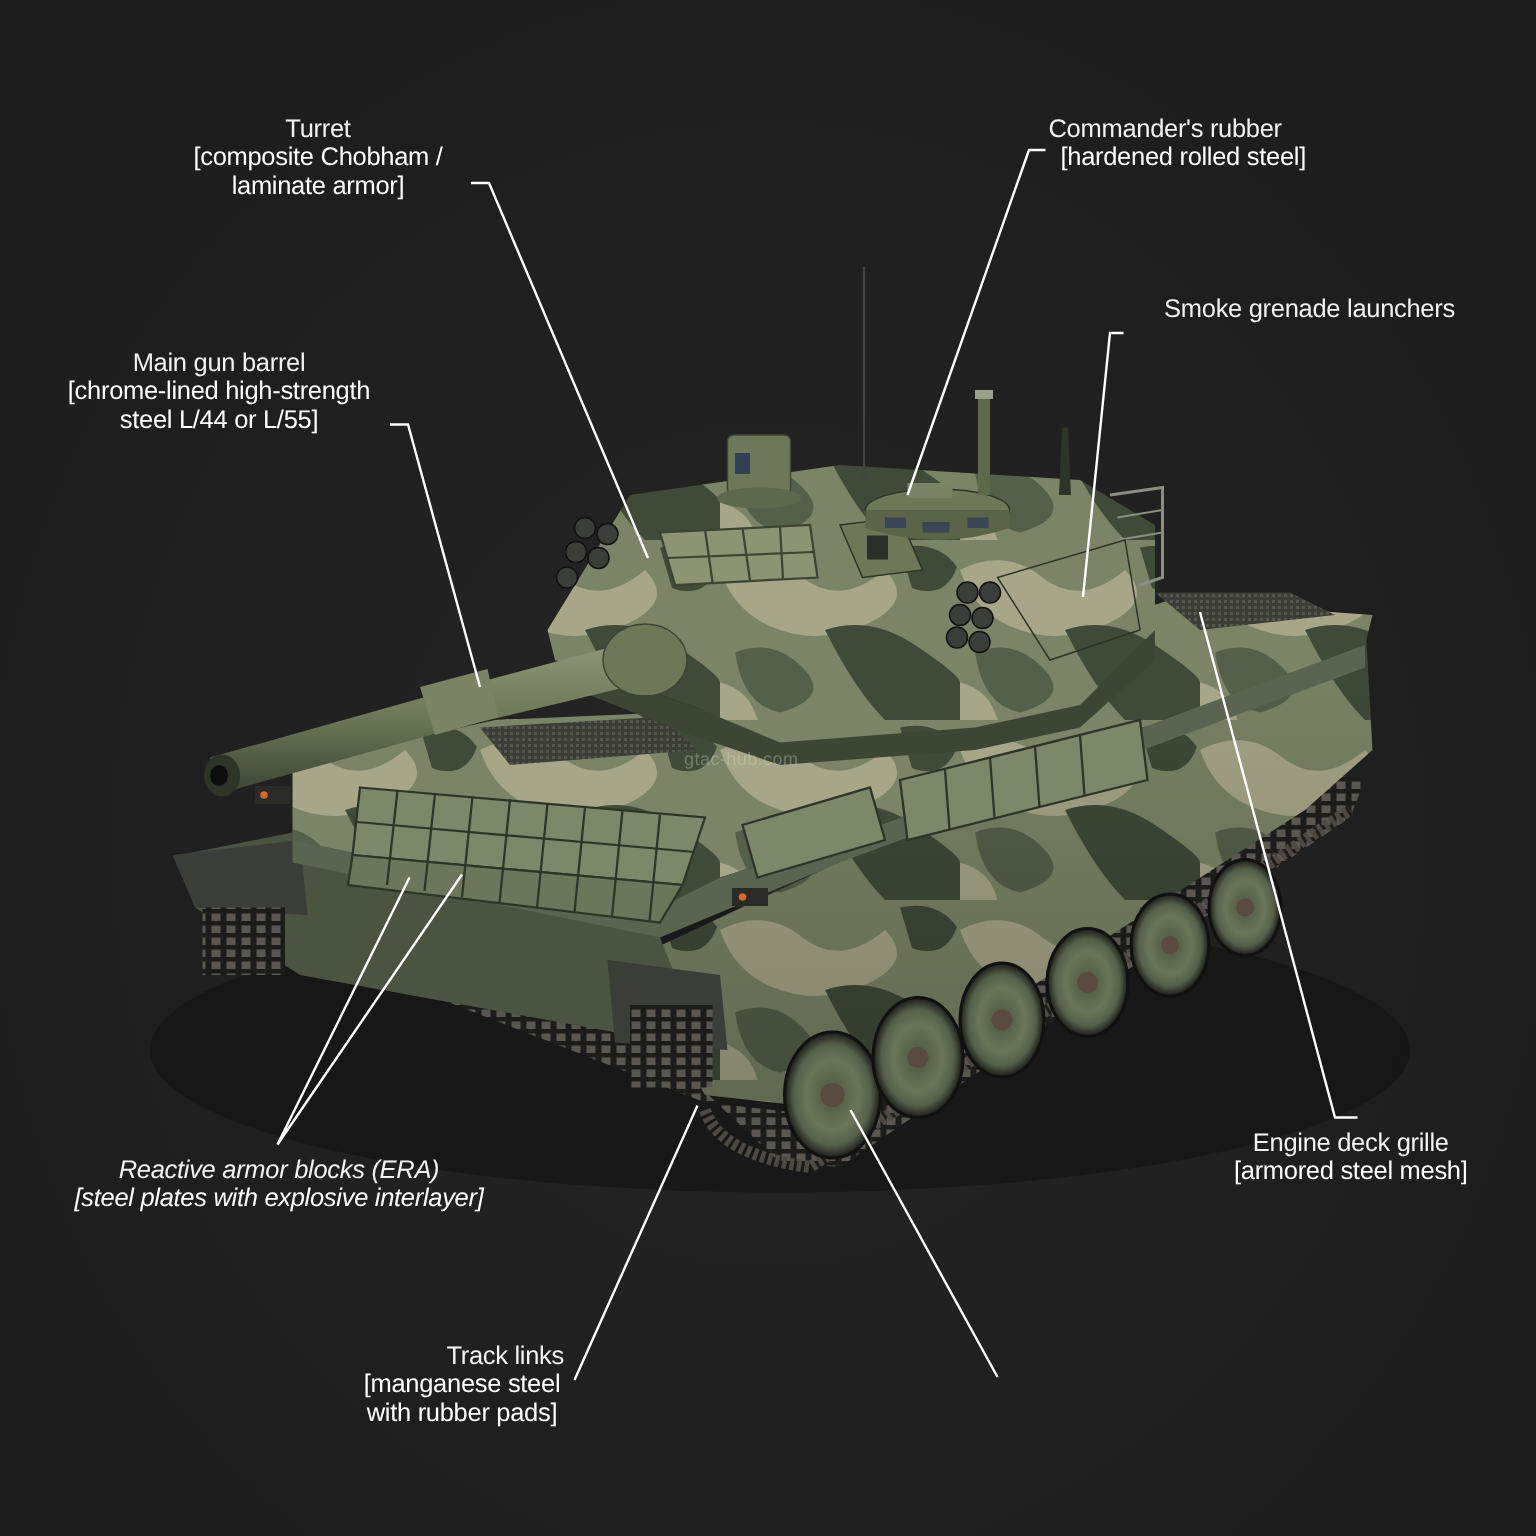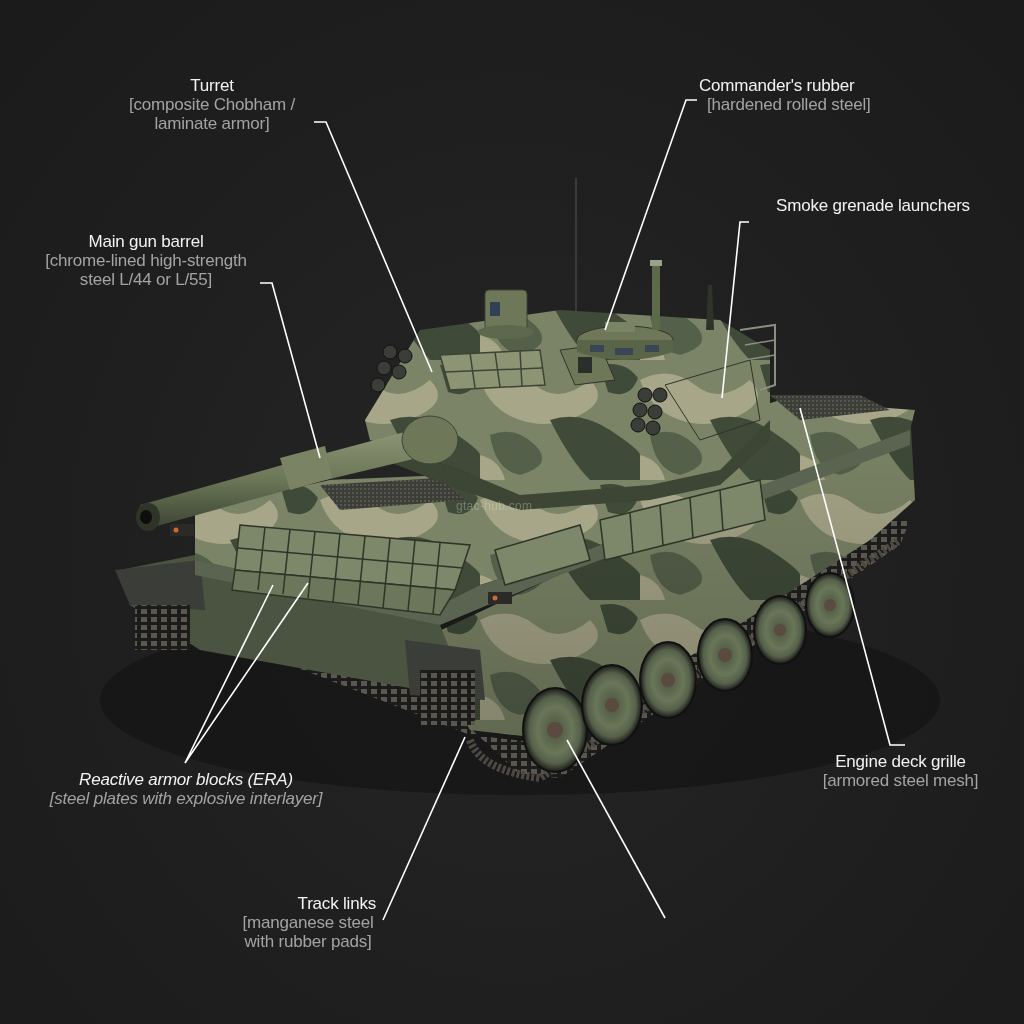--- a/index.html
+++ b/index.html
@@ -17,21 +17,21 @@
   svg.art { position: absolute; left: 0; top: 0; }
   .label {
     position: absolute;
     color: #f2f2f2;
     text-align: center;
     line-height: 1.12;
     white-space: nowrap;
     letter-spacing: -0.2px;
   }
   .label .title { font-size: 17px; display: block; font-stretch: condensed; }
-  .label .sub { font-size: 17px; display: block; color: #a3a3a3; }
+  .label .sub { font-size: 17px; display: block; color: #ffffff; }
   .left { text-align: left; }
   .watermark {
     position: absolute; left: 456px; top: 499px;
     font-size: 12px; color: rgba(210,220,200,0.35);
     letter-spacing: 0.3px;
     text-align: center;
   }
 </style>
 </head>
 <body>

